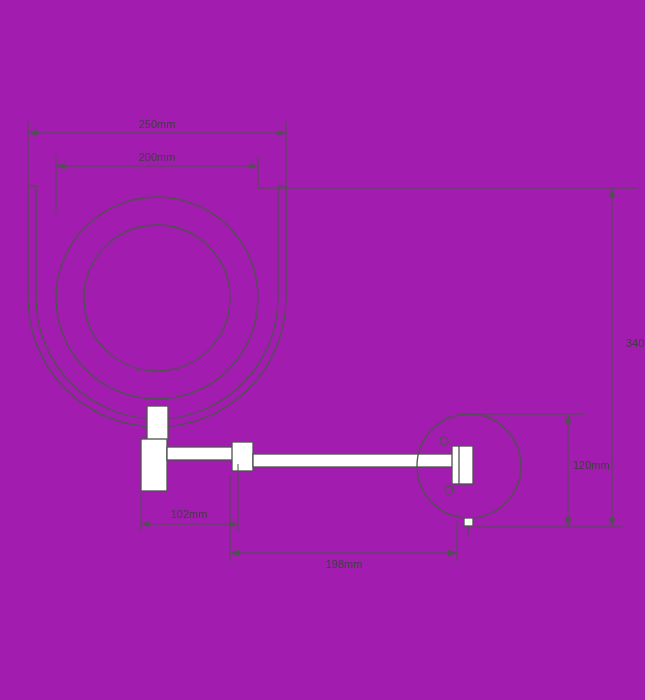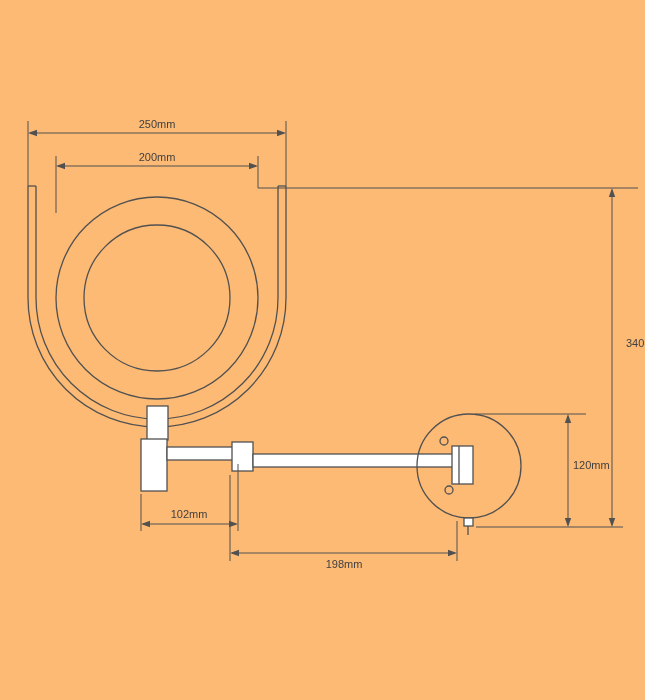--- a/index.html
+++ b/index.html
@@ -1,20 +1,20 @@
 <!DOCTYPE html>
 <html><head>
 <meta charset="utf-8">
 <style>
   html, body { margin: 0; padding: 0; background: #ffffff; }
   .canvas {
     position: relative;
     width: 645px;
     height: 700px;
-    background: #fdba74;
+    background: #a21caf;
     overflow: hidden;
     font-family: "Liberation Sans", sans-serif;
   }
   svg { display: block; }
   .obj  { stroke: #515151; stroke-width: 1.3; fill: none; }
   .objf { stroke: #515151; stroke-width: 1.3; fill: #ffffff; }
   .dim  { stroke: #515151; stroke-width: 1; fill: none; }
   .arw  { fill: #515151; stroke: none; }
   .lbl  { fill: #3f3f3f; font-size: 11px; font-family: "Liberation Sans", sans-serif; }
 </style>

